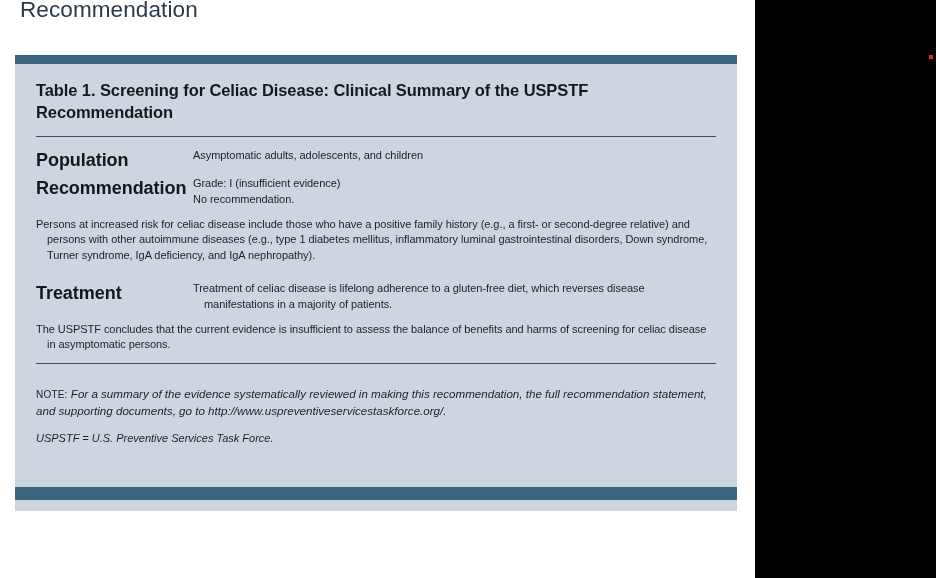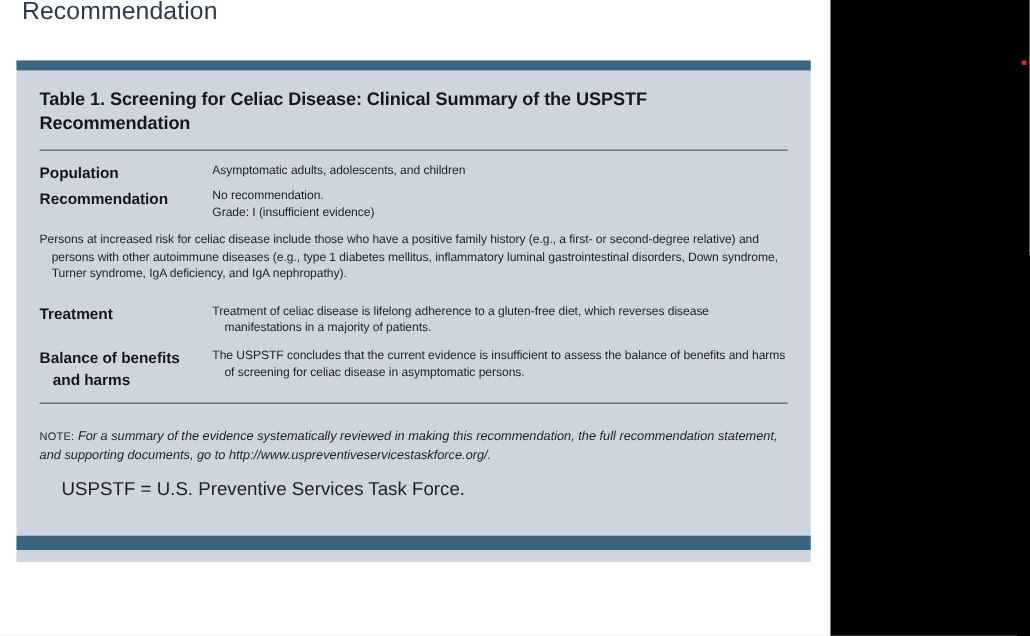--- a/index.html
+++ b/index.html
@@ -96,21 +96,21 @@
     margin-top: 11px;
   }
   .row {
     display: flex;
     align-items: flex-start;
     margin-bottom: 4px;
   }
   .row-label {
     width: 157px;
     flex: 0 0 157px;
-    font-size: 14px;
+    font-size: 18px;
     font-weight: bold;
     color: #14181c;
     line-height: 1.42;
     letter-spacing: -0.05px;
   }
   .row-label .indent {
     display: block;
     padding-left: 12px;
   }
   .row-body {
@@ -152,24 +152,24 @@
   #note-block .note-label {
     font-style: normal;
     font-size: 10px;
     letter-spacing: 0.2px;
   }
   #note-block .note-text {
     font-style: italic;
   }
   #note-abbrev {
     margin-top: 11px;
-    font-size: 17px;
+    font-size: 11px;
+    font-style: italic;
     color: #1b2026;
     line-height: 1.45;
-    margin-left: 20px;
   }
 </style>
 </head>
 <body>
 
 <div id="page-title">Recommendation</div>
 
 <div id="table-panel">
 
   <div class="rule-bar-top"></div>
@@ -185,46 +185,42 @@
       <div class="row tight">
         <div class="row-label">Population</div>
         <div class="row-body">
           <p class="hanging">Asymptomatic adults, adolescents, and children</p>
         </div>
       </div>
 
       <div class="row gap">
         <div class="row-label">Recommendation</div>
         <div class="row-body">
+          <p class="hanging">Grade: I (insufficient evidence)</p>
           <p class="hanging">No recommendation.</p>
-          <p class="hanging">Grade: I (insufficient evidence)</p>
         </div>
       </div>
 
       <div class="row gap">
         <div class="row-body">
           <p class="hanging">Persons at increased risk for celiac disease include those who have a positive family history (e.g., a first- or second-degree relative) and persons with other autoimmune diseases (e.g., type 1 diabetes mellitus, inflammatory luminal gastrointestinal disorders, Down syndrome, Turner syndrome, IgA deficiency, and IgA nephropathy).</p>
         </div>
       </div>
 
       <div class="row gap">
       </div>
 
       <div class="row gap">
         <div class="row-label">Treatment</div>
         <div class="row-body">
           <p class="hanging">Treatment of celiac disease is lifelong adherence to a gluten-free diet, which reverses disease manifestations in a majority of patients.</p>
         </div>
       </div>
 
       <div class="row">
-        <div class="row-label">
-          <span>Balance of benefits</span>
-          <span class="indent">and harms</span>
-        </div>
         <div class="row-body">
           <p class="hanging">The USPSTF concludes that the current evidence is insufficient to assess the balance of benefits and harms of screening for celiac disease in asymptomatic persons.</p>
         </div>
       </div>
 
     </div>
 
     <hr class="thin2">
 
     <div id="note-block">

